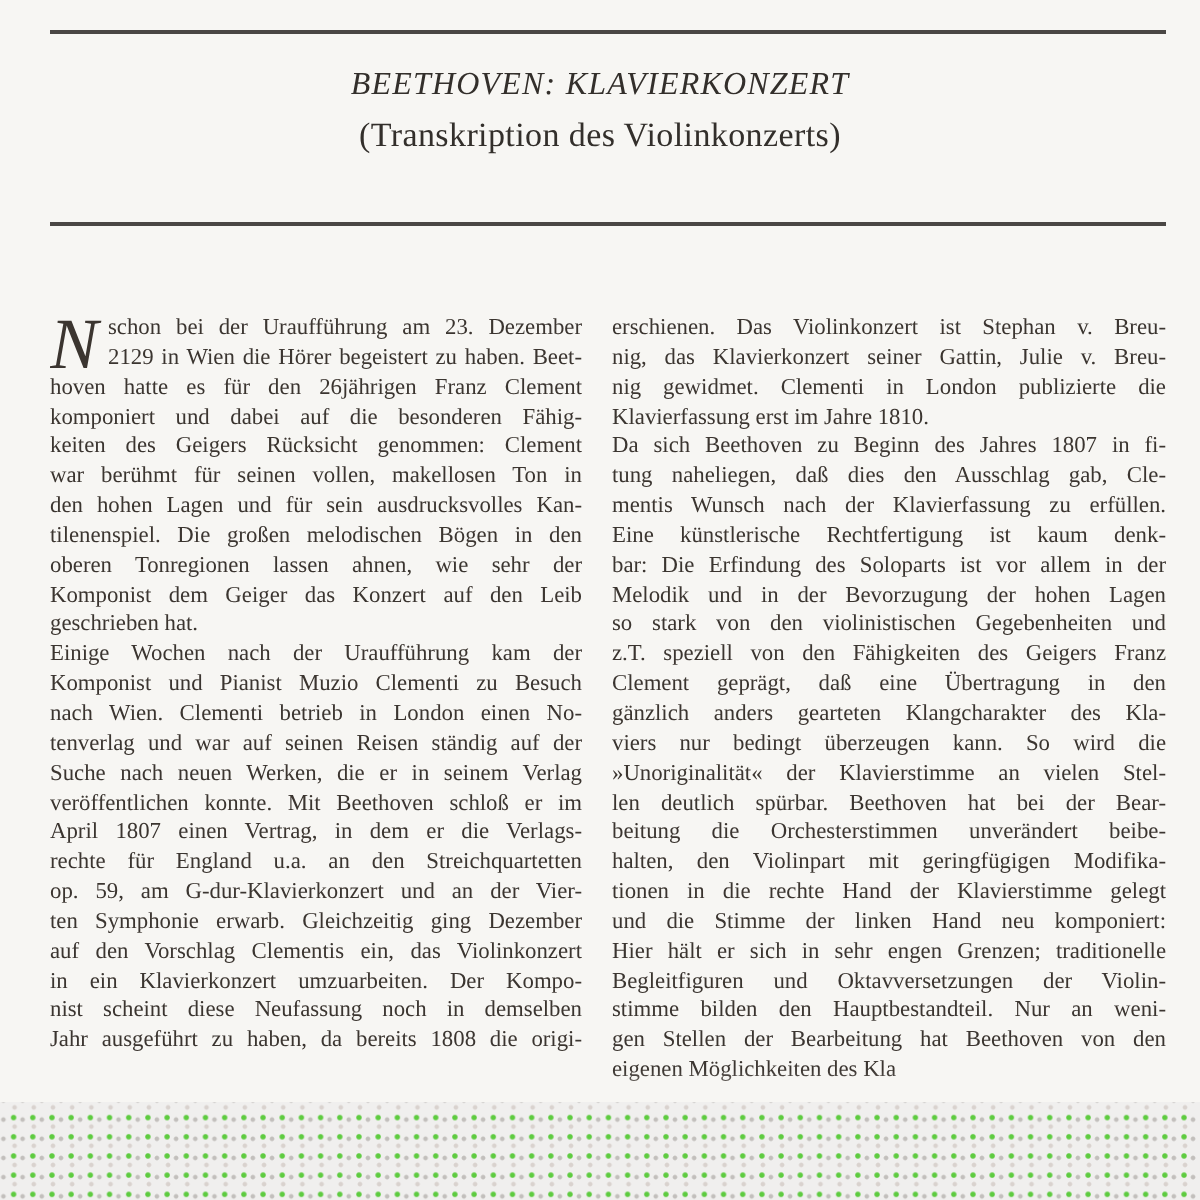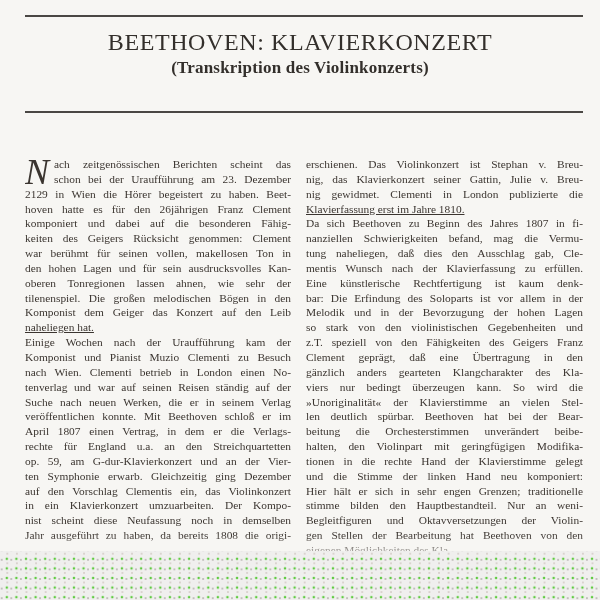--- a/index.html
+++ b/index.html
@@ -34,30 +34,31 @@
 
   .titles {
     position: absolute;
     top: 30px;
     left: 0;
     width: 100%;
     text-align: center;
     color: #332f2b;
   }
   .title-main {
-    font-size: 24px;
+    font-size: 16px;
     line-height: 25px;
     letter-spacing: 0.6px;
     font-weight: 400;
+    font-style: italic;
   }
   .title-sub {
     font-size: 17px;
     line-height: 25px;
     letter-spacing: 0.2px;
-    font-weight: 700;
+    font-weight: 400;
   }
 
   .article {
     position: absolute;
     top: 157px;
     left: 25px;
     width: 558px;
     height: 394px;
     overflow: hidden;
     color: #3b3530;
@@ -79,21 +80,20 @@
     height: 14.85px;
     line-height: 14.85px;
     text-align: justify;
     text-align-last: justify;
     overflow: hidden;
     white-space: nowrap;
   }
   .line.short {
     text-align: left;
     text-align-last: left;
-    text-decoration: underline;
   }
 
   .dropcap {
     float: left;
     width: 29px;
     height: 29.5px;
     font-size: 36px;
     line-height: 30px;
     font-style: italic;
     color: #3b3530;
@@ -128,32 +128,31 @@
       <div class="title-main">BEETHOVEN: KLAVIERKONZERT</div>
       <div class="title-sub">(Transkription des Violinkonzerts)</div>
     </div>
 
     <div class="rule bottom"></div>
 
     <div class="article">
       <div class="cols">
         <div class="col left">
           <span class="dropcap">N</span>
-        <div class="line">ach zeitgenössischen Berichten scheint das</div>
             <div class="line">schon bei der Uraufführung am 23. Dezember</div>
             <div class="line">2129 in Wien die Hörer begeistert zu haben. Beet-</div>
             <div class="line">hoven hatte es für den 26jährigen Franz Clement</div>
             <div class="line">komponiert und dabei auf die besonderen Fähig-</div>
             <div class="line">keiten des Geigers Rücksicht genommen: Clement</div>
             <div class="line">war berühmt für seinen vollen, makellosen Ton in</div>
             <div class="line">den hohen Lagen und für sein ausdrucksvolles Kan-</div>
+            <div class="line">tilenenspiel. Die großen melodischen Bögen in den</div>
             <div class="line">oberen Tonregionen lassen ahnen, wie sehr der</div>
-            <div class="line">tilenenspiel. Die großen melodischen Bögen in den</div>
             <div class="line">Komponist dem Geiger das Konzert auf den Leib</div>
-            <div class="line short">naheliegen hat.</div>
+            <div class="line short">geschrieben hat.</div>
             <div class="line">Einige Wochen nach der Uraufführung kam der</div>
             <div class="line">Komponist und Pianist Muzio Clementi zu Besuch</div>
             <div class="line">nach Wien. Clementi betrieb in London einen No-</div>
             <div class="line">tenverlag und war auf seinen Reisen ständig auf der</div>
             <div class="line">Suche nach neuen Werken, die er in seinem Verlag</div>
             <div class="line">veröffentlichen konnte. Mit Beethoven schloß er im</div>
             <div class="line">April 1807 einen Vertrag, in dem er die Verlags-</div>
             <div class="line">rechte für England u.a. an den Streichquartetten</div>
             <div class="line">op. 59, am G-dur-Klavierkonzert und an der Vier-</div>
             <div class="line">ten Symphonie erwarb. Gleichzeitig ging Dezember</div>
@@ -161,40 +160,39 @@
             <div class="line">in ein Klavierkonzert umzuarbeiten. Der Kompo-</div>
             <div class="line">nist scheint diese Neufassung noch in demselben</div>
             <div class="line">Jahr ausgeführt zu haben, da bereits 1808 die origi-</div>
           </div>
         <div class="col right">
         <div class="line">erschienen. Das Violinkonzert ist Stephan v. Breu-</div>
             <div class="line">nig, das Klavierkonzert seiner Gattin, Julie v. Breu-</div>
             <div class="line">nig gewidmet. Clementi in London publizierte die</div>
             <div class="line short">Klavierfassung erst im Jahre 1810.</div>
             <div class="line">Da sich Beethoven zu Beginn des Jahres 1807 in fi-</div>
-            <div class="line">nanziellen Schwierigkeiten befand, mag die Vermu-</div>
             <div class="line">tung naheliegen, daß dies den Ausschlag gab, Cle-</div>
             <div class="line">mentis Wunsch nach der Klavierfassung zu erfüllen.</div>
             <div class="line">Eine künstlerische Rechtfertigung ist kaum denk-</div>
             <div class="line">bar: Die Erfindung des Soloparts ist vor allem in der</div>
             <div class="line">Melodik und in der Bevorzugung der hohen Lagen</div>
             <div class="line">so stark von den violinistischen Gegebenheiten und</div>
             <div class="line">z.T. speziell von den Fähigkeiten des Geigers Franz</div>
             <div class="line">Clement geprägt, daß eine Übertragung in den</div>
             <div class="line">gänzlich anders gearteten Klangcharakter des Kla-</div>
             <div class="line">viers nur bedingt überzeugen kann. So wird die</div>
             <div class="line">»Unoriginalität« der Klavierstimme an vielen Stel-</div>
             <div class="line">len deutlich spürbar. Beethoven hat bei der Bear-</div>
             <div class="line">beitung die Orchesterstimmen unverändert beibe-</div>
             <div class="line">halten, den Violinpart mit geringfügigen Modifika-</div>
             <div class="line">tionen in die rechte Hand der Klavierstimme gelegt</div>
             <div class="line">und die Stimme der linken Hand neu komponiert:</div>
             <div class="line">Hier hält er sich in sehr engen Grenzen; traditionelle</div>
+            <div class="line">Begleitfiguren und Oktavversetzungen der Violin-</div>
             <div class="line">stimme bilden den Hauptbestandteil. Nur an weni-</div>
-            <div class="line">Begleitfiguren und Oktavversetzungen der Violin-</div>
             <div class="line">gen Stellen der Bearbeitung hat Beethoven von den</div>
             <div class="line short">eigenen Möglichkeiten des Kla</div>
           </div>
       </div>
     </div>
 
   </div>
 
   <div class="dots-band"></div>
 

